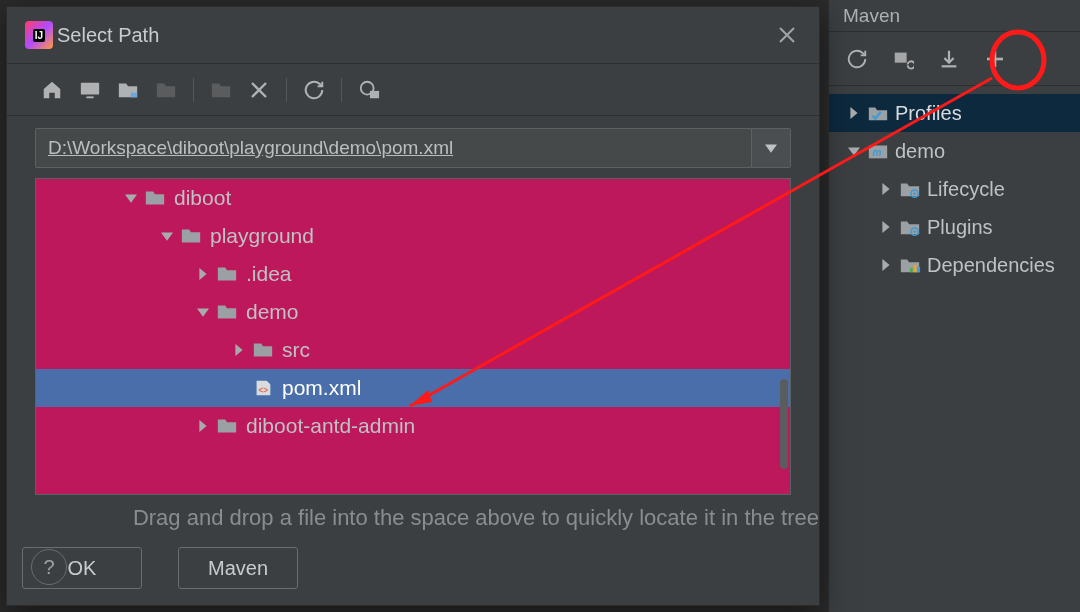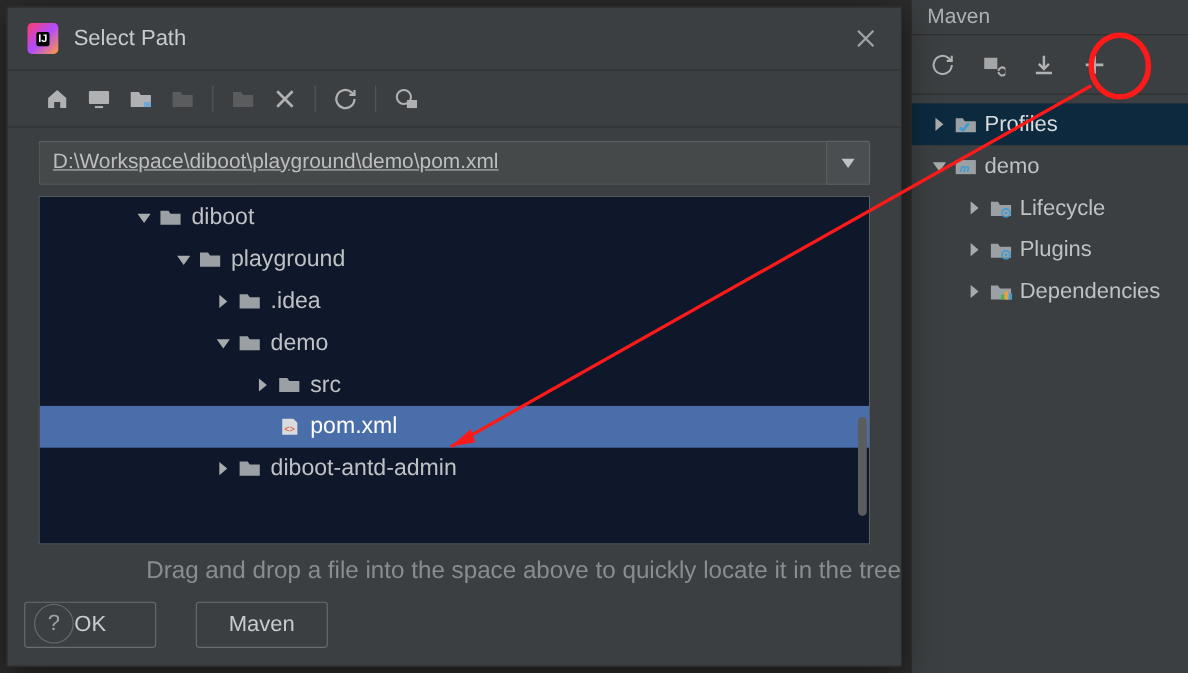--- a/index.html
+++ b/index.html
@@ -78,21 +78,21 @@
     display: flex;
     align-items: center;
     padding: 0 18px;
     border-bottom: 1px solid #2d2f30;
   }
   .app-icon {
     width: 28px; height: 28px;
     background: linear-gradient(135deg,#ff3d6a 0%, #b14bff 50%, #ff9b3d 100%);
     border-radius: 4px;
     display:flex; align-items:center; justify-content:center;
-    margin-right: 14px;
+    margin-right: 4px;
     text-align: right;
   }
   .app-icon span {
     background: #000; color:#fff; font-size:10px; font-weight:bold;
     padding: 1px 2px; border-radius:2px;
   }
   .titlebar .title { font-size: 20px; color: #c9ccce; flex:1; }
   .close-x { width:28px; height:28px; display:flex; align-items:center; justify-content:center; color:#a1a4a6; cursor:pointer;}
   .dlg-toolbar {
     height: 52px;
@@ -121,21 +121,21 @@
     width:40px; height:40px; background:#4a4e50; border:1px solid #5c6164;
     display:flex; align-items:center; justify-content:center; cursor:pointer;
     border-radius:0 2px 2px 0;
   }
   .tree-wrap {
     margin: 10px 28px 0 28px;
     border: 1px solid #5c6164;
     height: 320px;
     overflow: hidden;
     position: relative;
-    background:#0f172a;
+    background:#be185d;
   }
   .tree-scroll { position:absolute; right:2px; top:200px; width:8px; height:90px; background:#5a5c5e; border-radius:4px;}
   .t-row {
     display:flex; align-items:center; height:38px; font-size:21px; color:#bfc2c4; cursor:pointer;
   }
   .t-row.sel { background:#4a6ea9; color:#ffffff; }
   .ind { display:inline-block; }
   .t-chev { width:22px; display:flex; align-items:center; justify-content:center;}
   .t-ic { width:26px; display:flex; align-items:center; justify-content:center; margin-right:6px;}
   .hint { text-align:right; color:#8a8d8f; font-size:22px; margin-top: 10px;}

